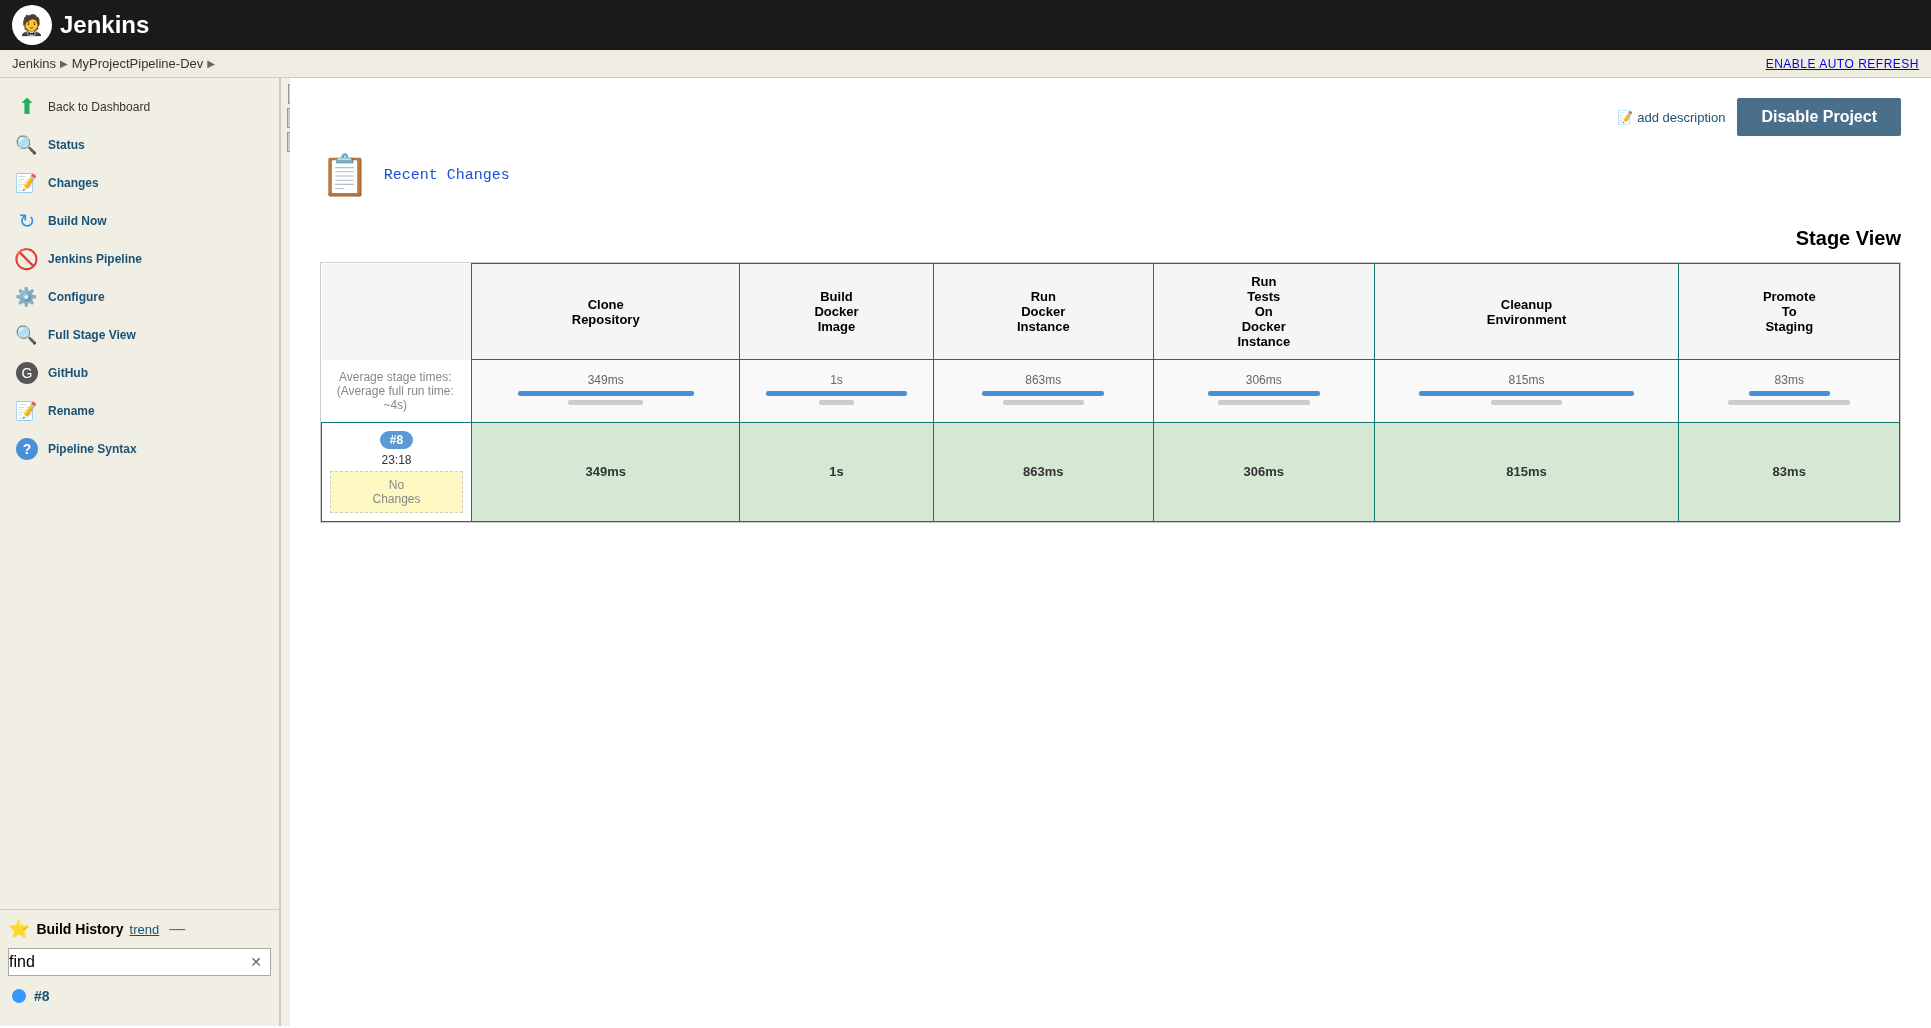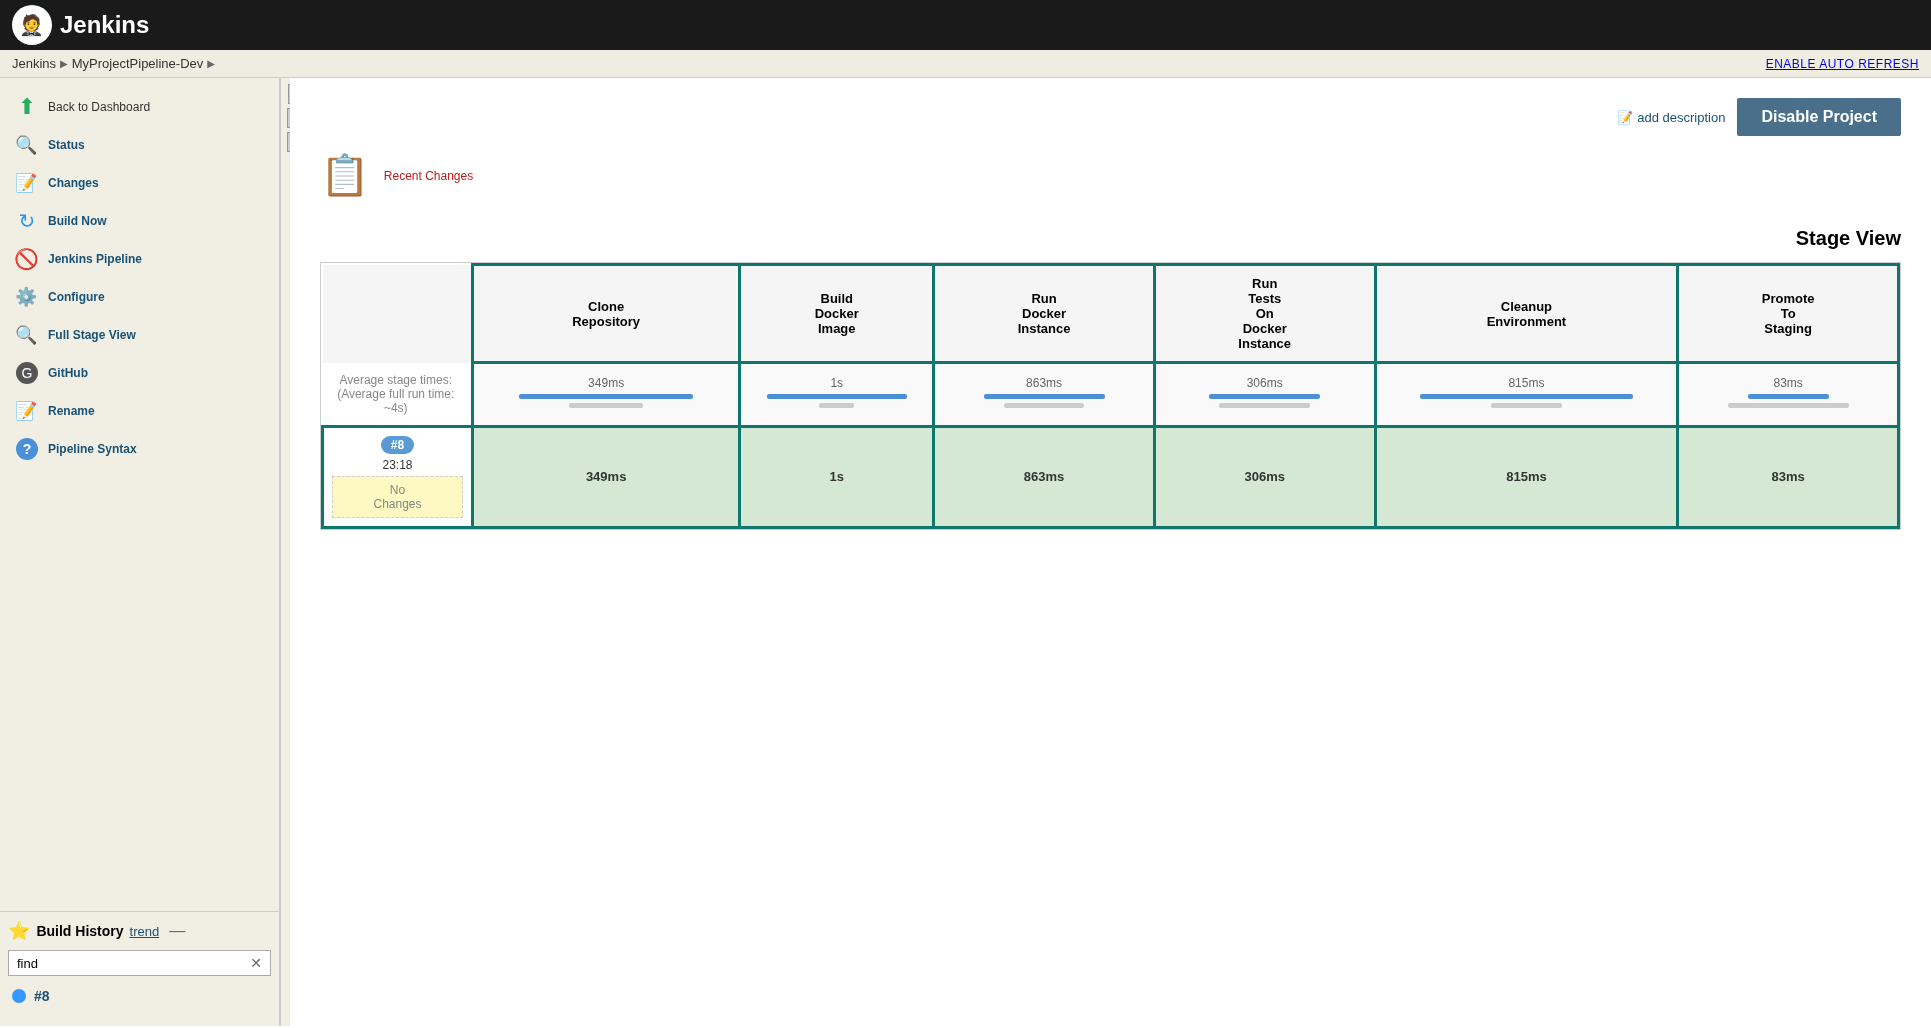--- a/index.html
+++ b/index.html
@@ -142,23 +142,23 @@
     .search-row {
       display: flex;
       align-items: center;
       margin-bottom: 8px;
       border: 1px solid #aaa;
       background: #fff;
     }
     .search-row input {
       border: none;
       outline: none;
-      padding: 4px 8px;
+      padding: 4px 0;
       flex: 1;
-      font-size: 13px;
+      font-size: 16px;
       background: transparent;
     }
     .search-row .clear-btn {
       padding: 4px 8px;
       cursor: pointer;
       color: #666;
       font-size: 14px;
       border: none;
       background: transparent;
     }
@@ -224,43 +224,44 @@
     .recent-changes-section {
       display: flex;
       align-items: center;
       gap: 14px;
       margin-bottom: 28px;
     }
     .recent-changes-icon {
       font-size: 40px;
     }
     .recent-changes-link {
-      color: #b91c1c;
+      color: #1d4ed8;
       text-decoration: none;
-      font-size: 12px;
+      font-size: 15px;
+      font-family: Liberation Mono, monospace;
     }
 
     
     .stage-view-title {
       font-size: 20px;
       font-weight: bold;
       margin-bottom: 12px;
       text-align: right;
     }
     .stage-table-wrapper {
       overflow-x: auto;
       border: 1px solid #ccc;
     }
     .stage-table {
       width: 100%;
       border-collapse: collapse;
       min-width: 700px;
     }
     .stage-table th, .stage-table td {
-      border: 3px solid #0f766e;
+      border: 1px solid #0f766e;
       text-align: center;
       padding: 10px 8px;
       font-size: 13px;
     }
     .stage-table th {
       background: #f5f5f5;
       font-weight: bold;
       vertical-align: middle;
     }
     .stage-table .row-label-cell {

